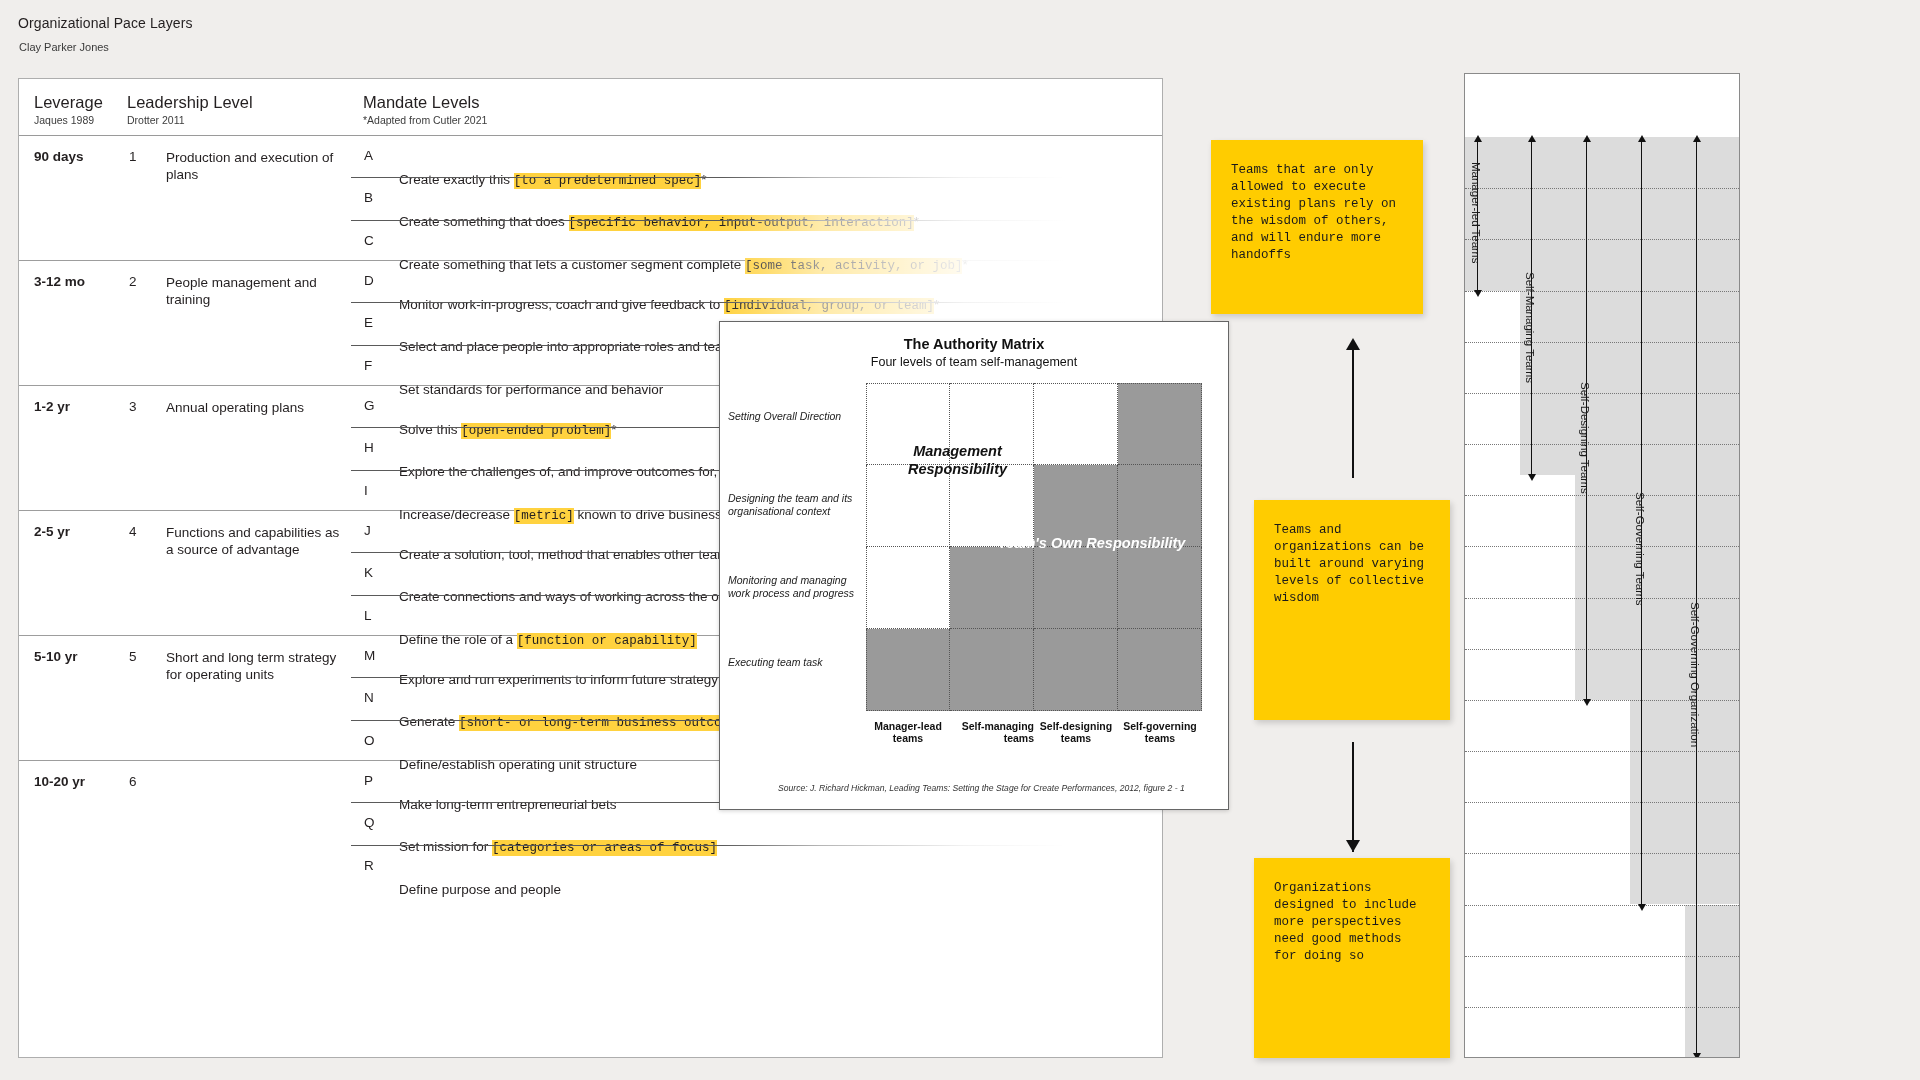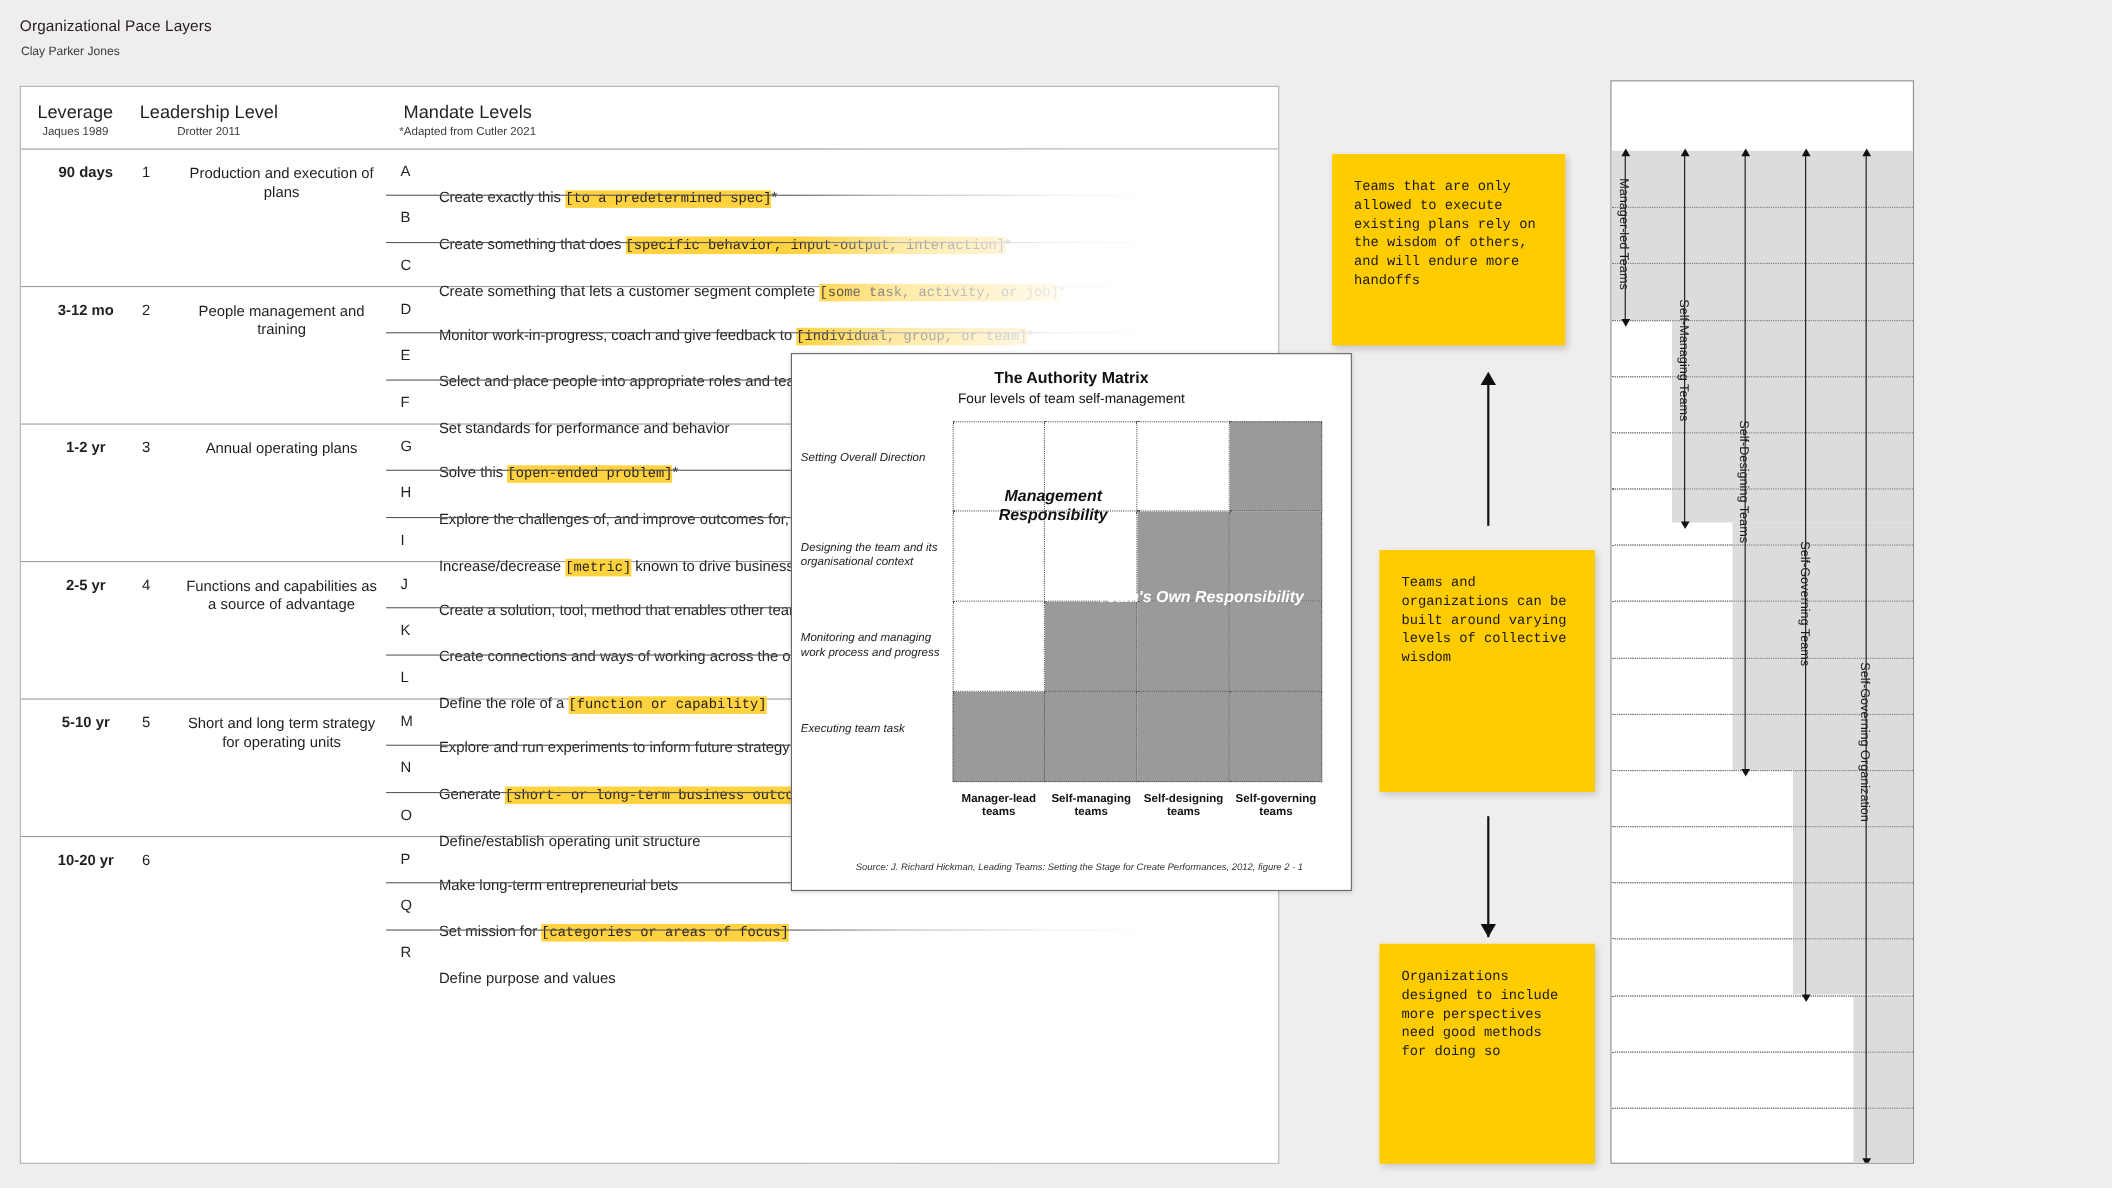--- a/index.html
+++ b/index.html
@@ -13,21 +13,20 @@
   }
   
   #doc-title{position:absolute;left:18px;top:15px;font-size:14px;letter-spacing:.1px;color:#231f20;}
   #doc-author{position:absolute;left:19px;top:41px;font-size:11px;color:#3a3a3a;}
 
   
   #pace-table{
     position:absolute;left:18px;top:78px;width:1145px;height:980px;
     background:#ffffff;border:1px solid #aeaeae;box-sizing:border-box;
     overflow:hidden;
-    text-align:center;
   }
   #pace-head{height:56px;border-bottom:1px solid #9a9a9a;position:relative;}
   .colhead{position:absolute;top:14px;}
   .colhead .ch-title{font-size:16.5px;color:#231f20;}
   .colhead .ch-sub{font-size:10.5px;color:#3c3c3c;margin-top:2px;}
   #ch-leverage{left:15px;}
   #ch-leadership{left:108px;}
   #ch-mandate{left:344px;}
 
   .level-row{position:relative;border-bottom:1px solid #9d9d9d;}
@@ -237,21 +236,21 @@
           <div class="mandate" style="height: 41.3333px;">
             <div class="m-letter">P</div>
             <div class="m-text">Make long-term entrepreneurial bets</div>
           </div>
           <div class="mandate" style="height: 41.3333px;">
             <div class="m-letter">Q</div>
             <div class="m-text">Set mission for <span class="tok">[categories or areas of focus]</span></div>
           </div>
           <div class="mandate" style="height: 41.3333px;">
             <div class="m-letter">R</div>
-            <div class="m-text">Define purpose and values</div>
+            <div class="m-text">Define purpose and people</div>
           </div>
         </div>
       </div>
     </div>
   <div id="fade"></div>
 </div>
 
 <div id="am-card">
   <div id="am-title">The Authority Matrix</div>
   <div id="am-sub">Four levels of team self-management</div>
@@ -277,21 +276,21 @@
       <div class="am-cell c0 fill" style="left: 0px; top: 246px;"></div>
       <div class="am-cell fill" style="left: 84px; top: 246px;"></div>
       <div class="am-cell fill" style="left: 168px; top: 246px;"></div>
       <div class="am-cell fill" style="left: 252px; top: 246px;"></div>
     </div>
   <div id="am-mgmt">Management Responsibility</div>
   <div id="am-team">Team's Own Responsibility</div>
   <div id="am-collabels">
       <div class="am-collabel" style="white-space: pre-line; left: 146px; top: 398px;">Manager-lead
 teams</div>
-      <div class="am-collabel" style="white-space: pre-line; left: 230px; top: 398px;">Self-managing
+      <div class="am-collabel" style="white-space: pre-line; left: 230px; top: 398px; text-align: right;">Self-managing
 teams</div>
       <div class="am-collabel" style="white-space: pre-line; left: 314px; top: 398px;">Self-designing
 teams</div>
       <div class="am-collabel" style="white-space: pre-line; left: 398px; top: 398px;">Self-governing
 teams</div>
     </div>
   <div id="am-source">Source: J. Richard Hickman, Leading Teams: Setting the Stage for Create Performances, 2012, figure 2 - 1</div>
 </div>
 
 <div class="sticky" id="sticky-1">Teams that are only allowed to execute existing plans rely on the wisdom of others, and will endure more handoffs</div>

